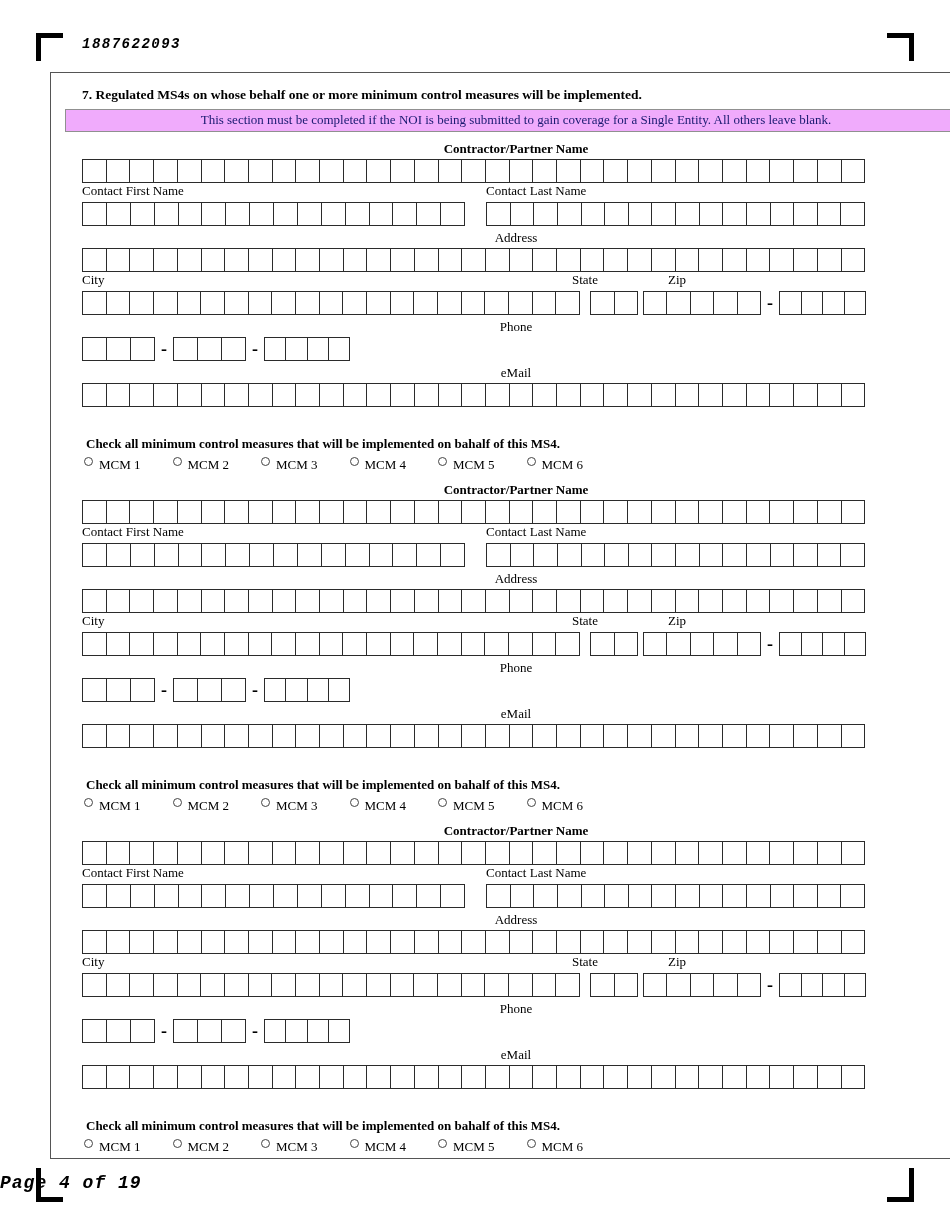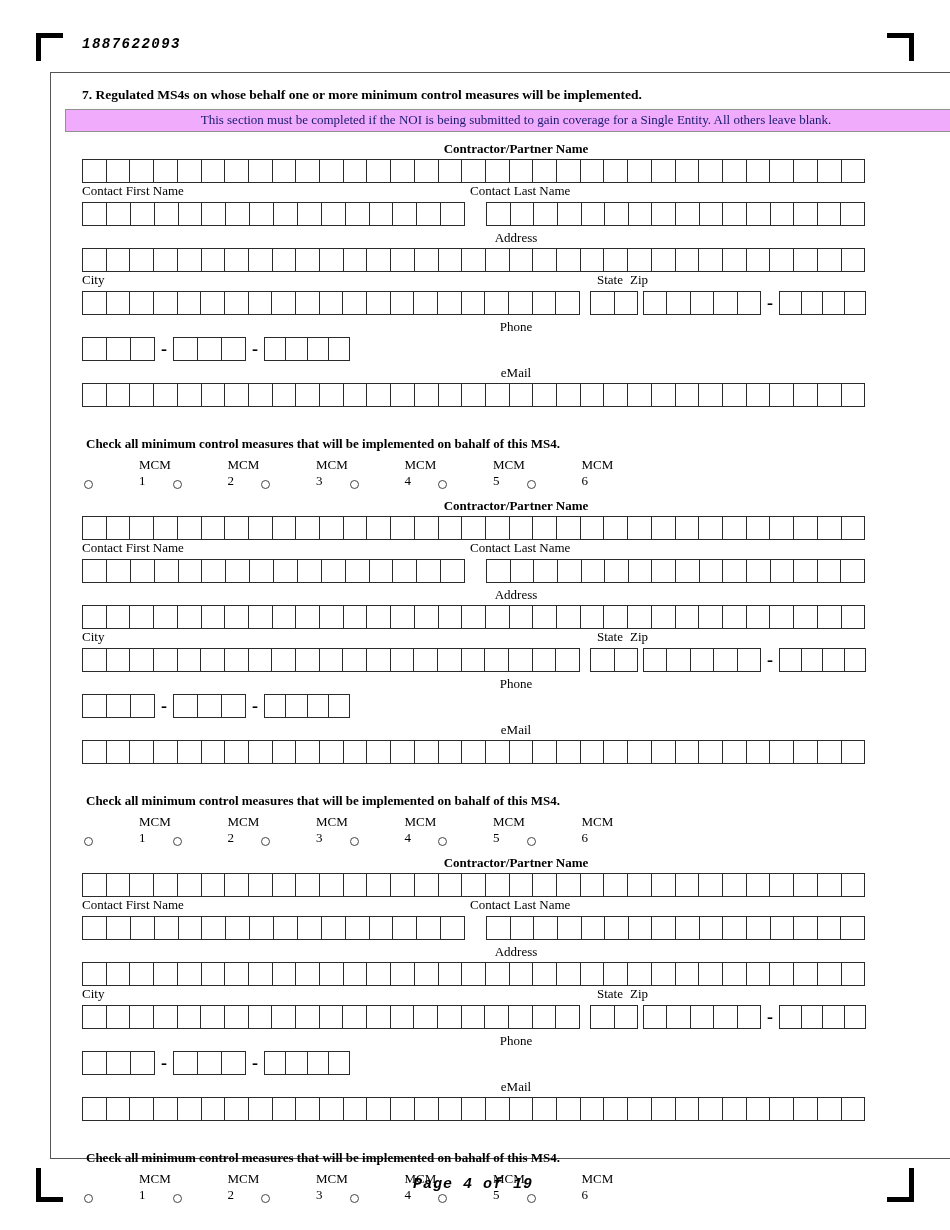--- a/index.html
+++ b/index.html
@@ -30,50 +30,50 @@
     color:#191970; text-align:center; font-size:13px; padding:2px 0 3px;
   }
 
   .block { }
   .block + .block { margin-top:8px; }
   .lbl { font-size:13px; margin-top:4px; display:block;text-align:center; }
   .lbl.contractor { font-weight:bold; margin-top:9px; }
   .lblrow { position:relative; height:17px; }
   .lblrow .lbl { position:absolute; top:0; margin:0; white-space:nowrap; }
   .at0   { left:0; }
-  .at404 { left:388px; }
-  .at508 { left:515px; }
-  .at561 { left:548px; }
+  .at404 { left:404px; }
+  .at508 { left:490px; }
+  .at561 { left:586px; }
 
   .comb { display:flex; height:24px; border:1px solid #2b2b2b; margin-top:2px; background:#fff; }
   .comb span { flex:1; border-right:1px solid #2b2b2b; }
   .comb span:last-child { border-right:none; }
   .combrow { display:flex; align-items:center; margin-top:2px; }
   .combrow .comb { margin-top:0; }
 
   .w-full  { width:783px; }
   .w-first { width:383px; }
   .w-last  { width:379px; margin-left:21px; }
   .w-city  { width:498px; }
   .w-state { width:48px;  margin-left:10px; }
   .w-zip5  { width:118px; margin-left:5px; }
   .w-zip4  { width:87px; }
   .w-ph3   { width:73px; }
   .w-ph4   { width:86px; }
   .dash { font-weight:bold; font-size:18px; margin:0 6px; line-height:24px; }
 
   .mcm-instruction { font-weight:bold; font-size:13px; margin-top:29px; padding-left:4px; }
   .mcm-row { margin-top:5px; display:flex; padding-left:2px; }
-  .mcm-item { display:inline-flex; align-items:flex-end; width:88.5px; font-size:13px;gap:40px; }
+  .mcm-item { display:inline-flex; align-items:flex-start; width:88.5px; font-size:13px; }
   .radio { width:9px; height:9px; border:1px solid #444; border-radius:50%; margin-right:6px; flex:0 0 auto; background:#fff; }
 
   .footer {
-    position:absolute; left:0; right:4px; bottom:37px; text-align:center;
+    position:absolute; left:0; right:4px; bottom:37px; 
     font-family:"Liberation Mono", monospace; font-weight:bold; font-style:italic;
-    font-size:15px; letter-spacing:1px;
+    font-size:18px; letter-spacing:1px;
   }
 </style>
 </head>
 <body>
 
 <div class="crop tl"></div>
 <div class="crop tr"></div>
 <div class="crop bl"></div>
 <div class="crop br"></div>
 

